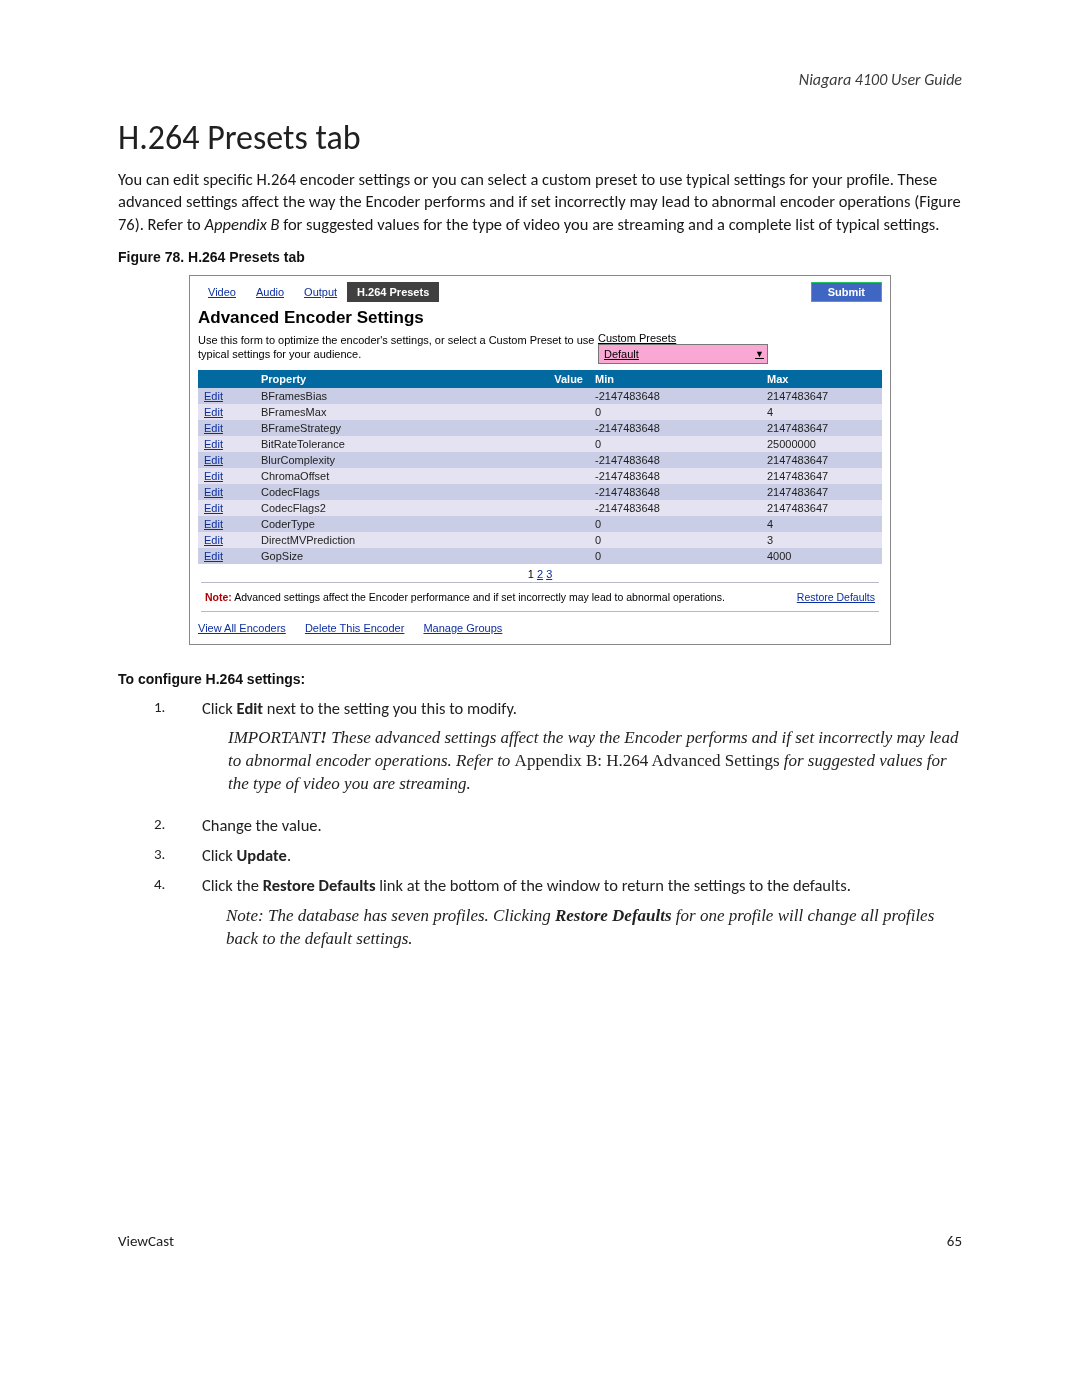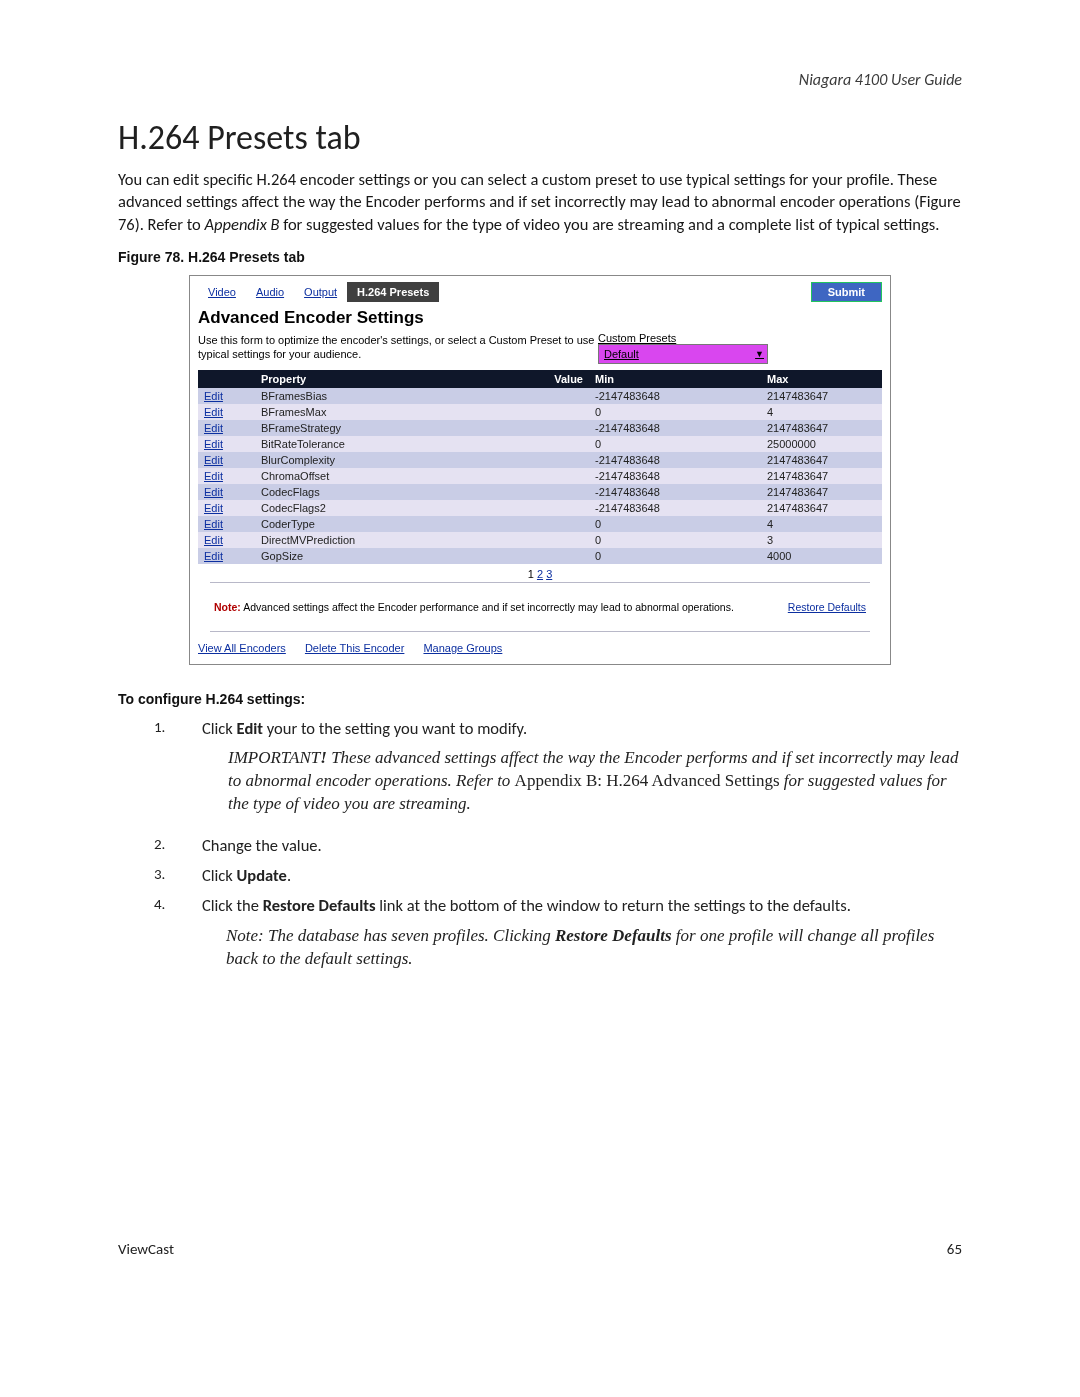--- a/index.html
+++ b/index.html
@@ -128,32 +128,32 @@
     display: flex;
     align-items: center;
     padding: 2px 8px 6px 8px;
   }
   .formdesc { width: 400px; line-height: 1.25; }
   .formside { display:flex; align-items:center; gap:8px;text-decoration:underline; }
   .cplabel { width:90px; }
   .select {
     border: 1px solid #777; width: 160px; height: 18px;
     display: flex; align-items: center; justify-content: space-between;
-    padding: 0 3px 0 5px; background:#d946ef;
+    padding: 0 3px 0 5px; background:#f9a8d4;
   }
   .select .arrow { font-size:9px; }
 
   table.props {
     width: calc(100% - 16px);
     margin: 0 8px;
     border-collapse: collapse;
     font-size: 11px;
   }
   table.props th {
-    background: #0f172a;
+    background: #0369a1;
     color: #fff;
     text-align: left;
     font-weight: bold;
     padding: 3px 6px;
   }
   table.props td {
     padding: 2px 6px;
     color: #222;
   }
   table.props tr.even td { background: #c9cde6; }
@@ -166,39 +166,39 @@
 
   .pager {
     text-align:center;
     padding:4px 0 2px 0;
     color:#0c2fa0;
   }
   .pager .cur { text-decoration:none; color:#000; }
   .pager a { text-decoration:underline; cursor:pointer; color:#0c2fa0;}
 
   .notebar {
-    margin: 0 20px;
+    margin: 0 11px;
     border-top: 1px solid #b8b8c8;
     border-bottom: 1px solid #b8b8c8;
-    padding: 18px 4px;
+    padding: 8px 4px;
     display:flex; justify-content:space-between; align-items:center;
     font-size:10.5px;
     text-align:right;
   }
   .notebar .ntxt b{ color:#b00000; }
   .notebar a { color:#0c2fa0; text-decoration:underline; cursor:pointer;}
 
   .bottomlinks {
     padding: 10px 8px 10px 8px;
     font-size:11px;
   }
   .bottomlinks a { color:#0c2fa0; text-decoration:underline; margin-right:16px; cursor:pointer;}
 
   .footer {
-    position:absolute; bottom:32px; left:118px; right:118px;
+    position:absolute; bottom:40px; left:118px; right:118px;
     display:flex; justify-content:space-between; font-size:15px; color:#222;
   }
 </style>
 </head>
 <body>
 
 <div class="page">
   <div class="header-right">Niagara 4100 User Guide</div>
 
   <h1>H.264 Presets tab</h1>
@@ -339,21 +339,21 @@
       <a>Manage Groups</a>
     </div>
   </div>
 
   <div class="subhead">To configure H.264 settings:</div>
 
   <ol class="steps">
     <li>
       <span class="num">1.</span>
       <span class="body">
-        <span>Click </span><b>Edit</b><span> your to the setting you want to modify.</span>
+        <span>Click </span><b>Edit</b><span> next to the setting you this to modify.</span>
         <div class="important">
           <span>IMPORTANT</span><span class="exc">!</span><span> These advanced settings affect the way the Encoder performs and if set incorrectly may lead to abnormal encoder operations. Refer to </span><span style="font-style:normal">Appendix B: H.264 Advanced Settings</span><span> for suggested values for the type of video you are streaming.</span>
         </div>
       </span>
     </li>
     <li>
       <span class="num">2.</span>
       <span class="body">Change the value.</span>
     </li>
     <li>

